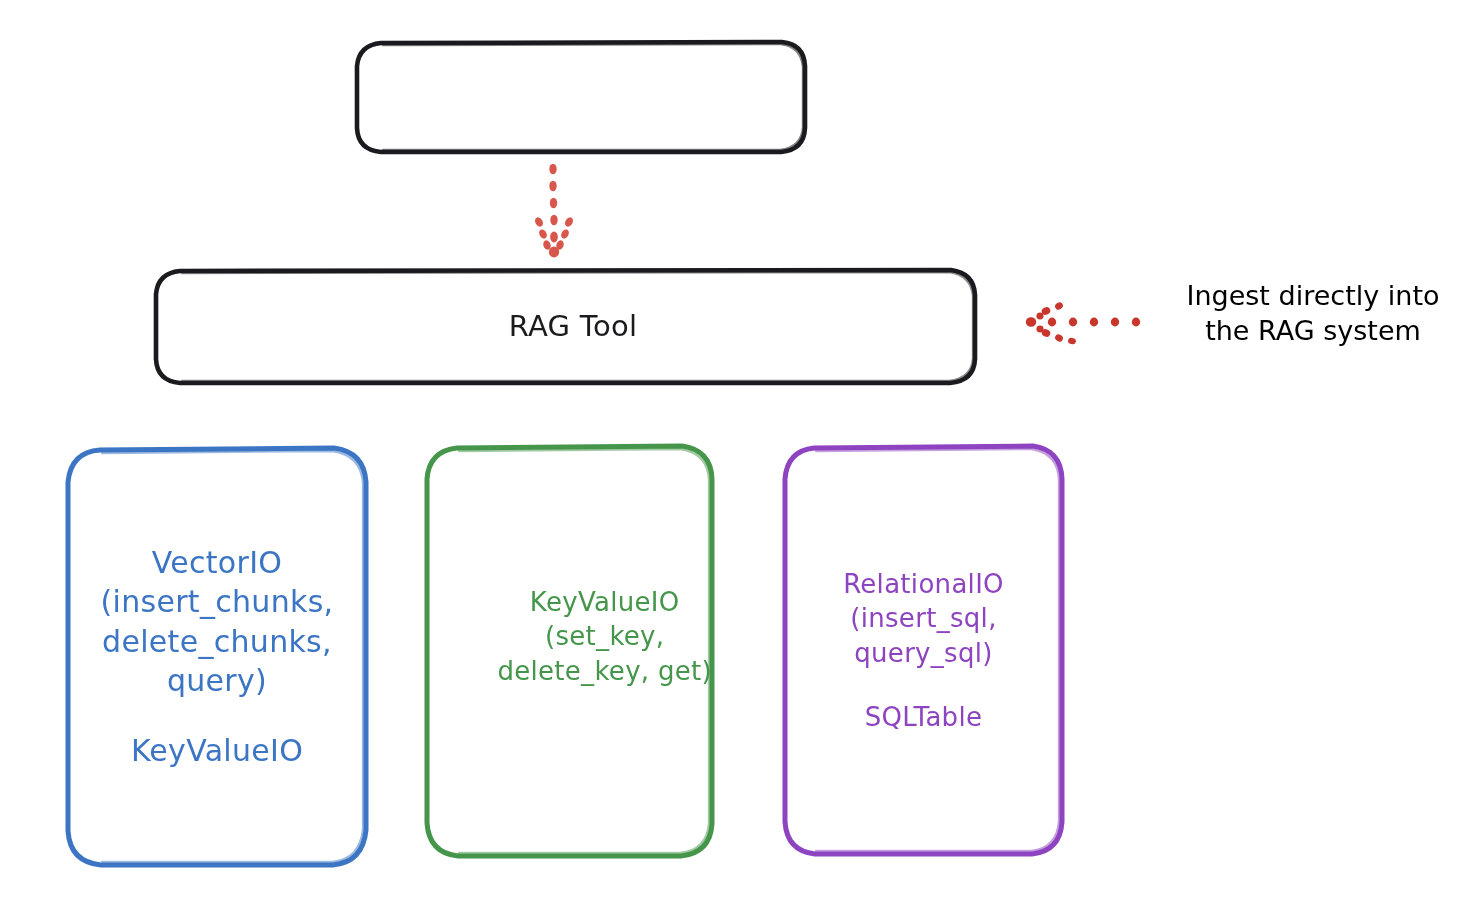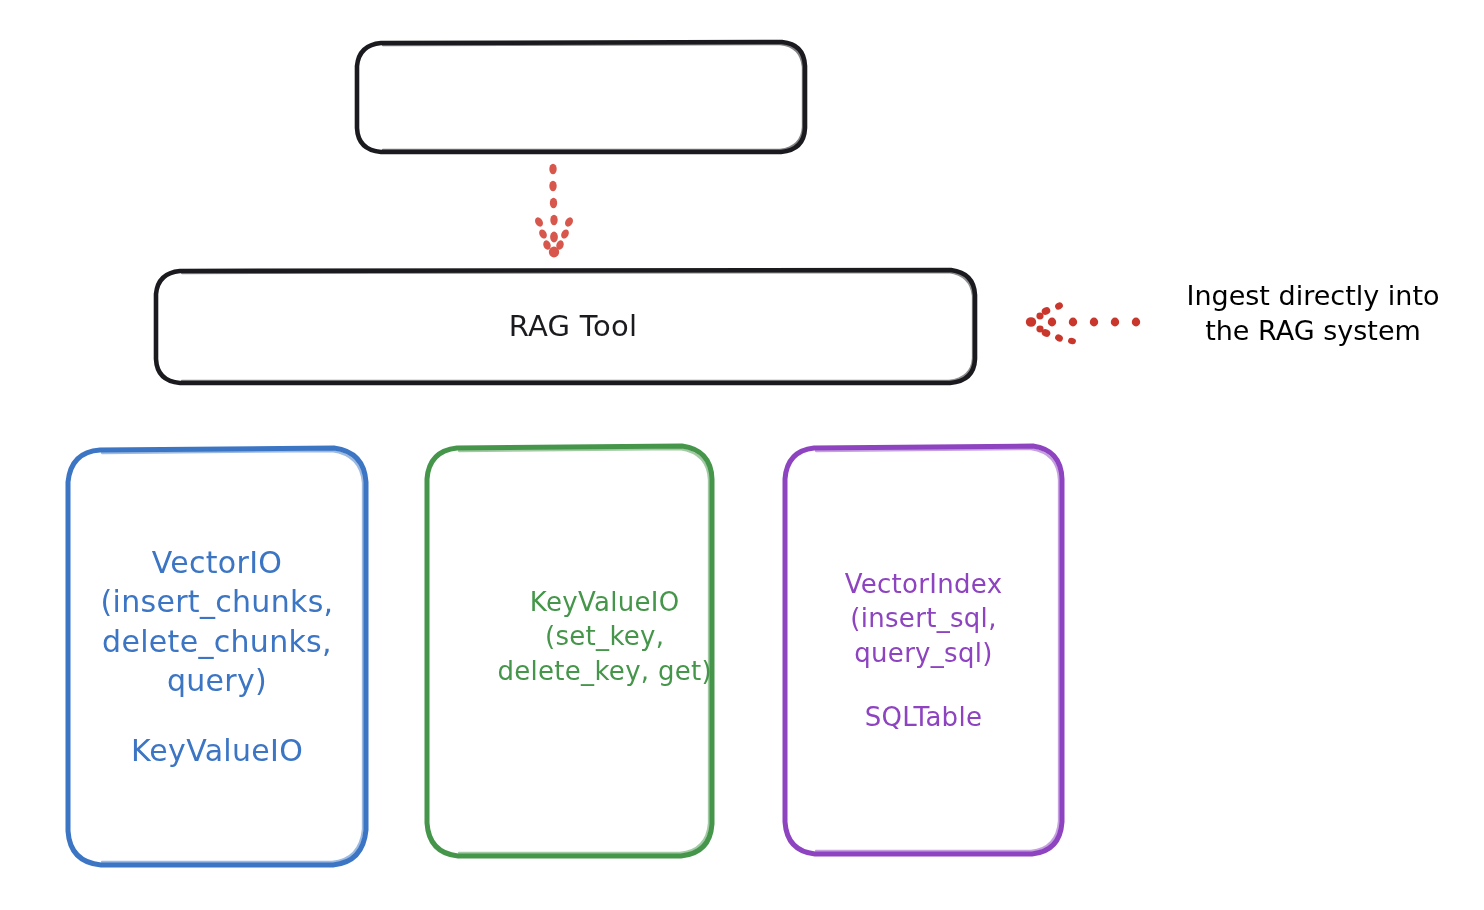--- a/index.html
+++ b/index.html
@@ -176,21 +176,21 @@
   </div>
 
   <div class="node-label" id="keyvalueio-card-label">
     <span>KeyValueIO
 (set_key,
 delete_key, get)</span>
     <span class="card-gap"></span>
   </div>
 
   <div class="node-label" id="relationalio-card-label">
-    <span>VectorIndex
+    <span>RelationalIO
 (insert_sql,
 query_sql)</span>
     <span class="card-gap"></span>
     <span>SQLTable</span>
   </div>
 
   <div id="ingest-annotation">Ingest directly into
 the RAG system</div>
 
 </div>

